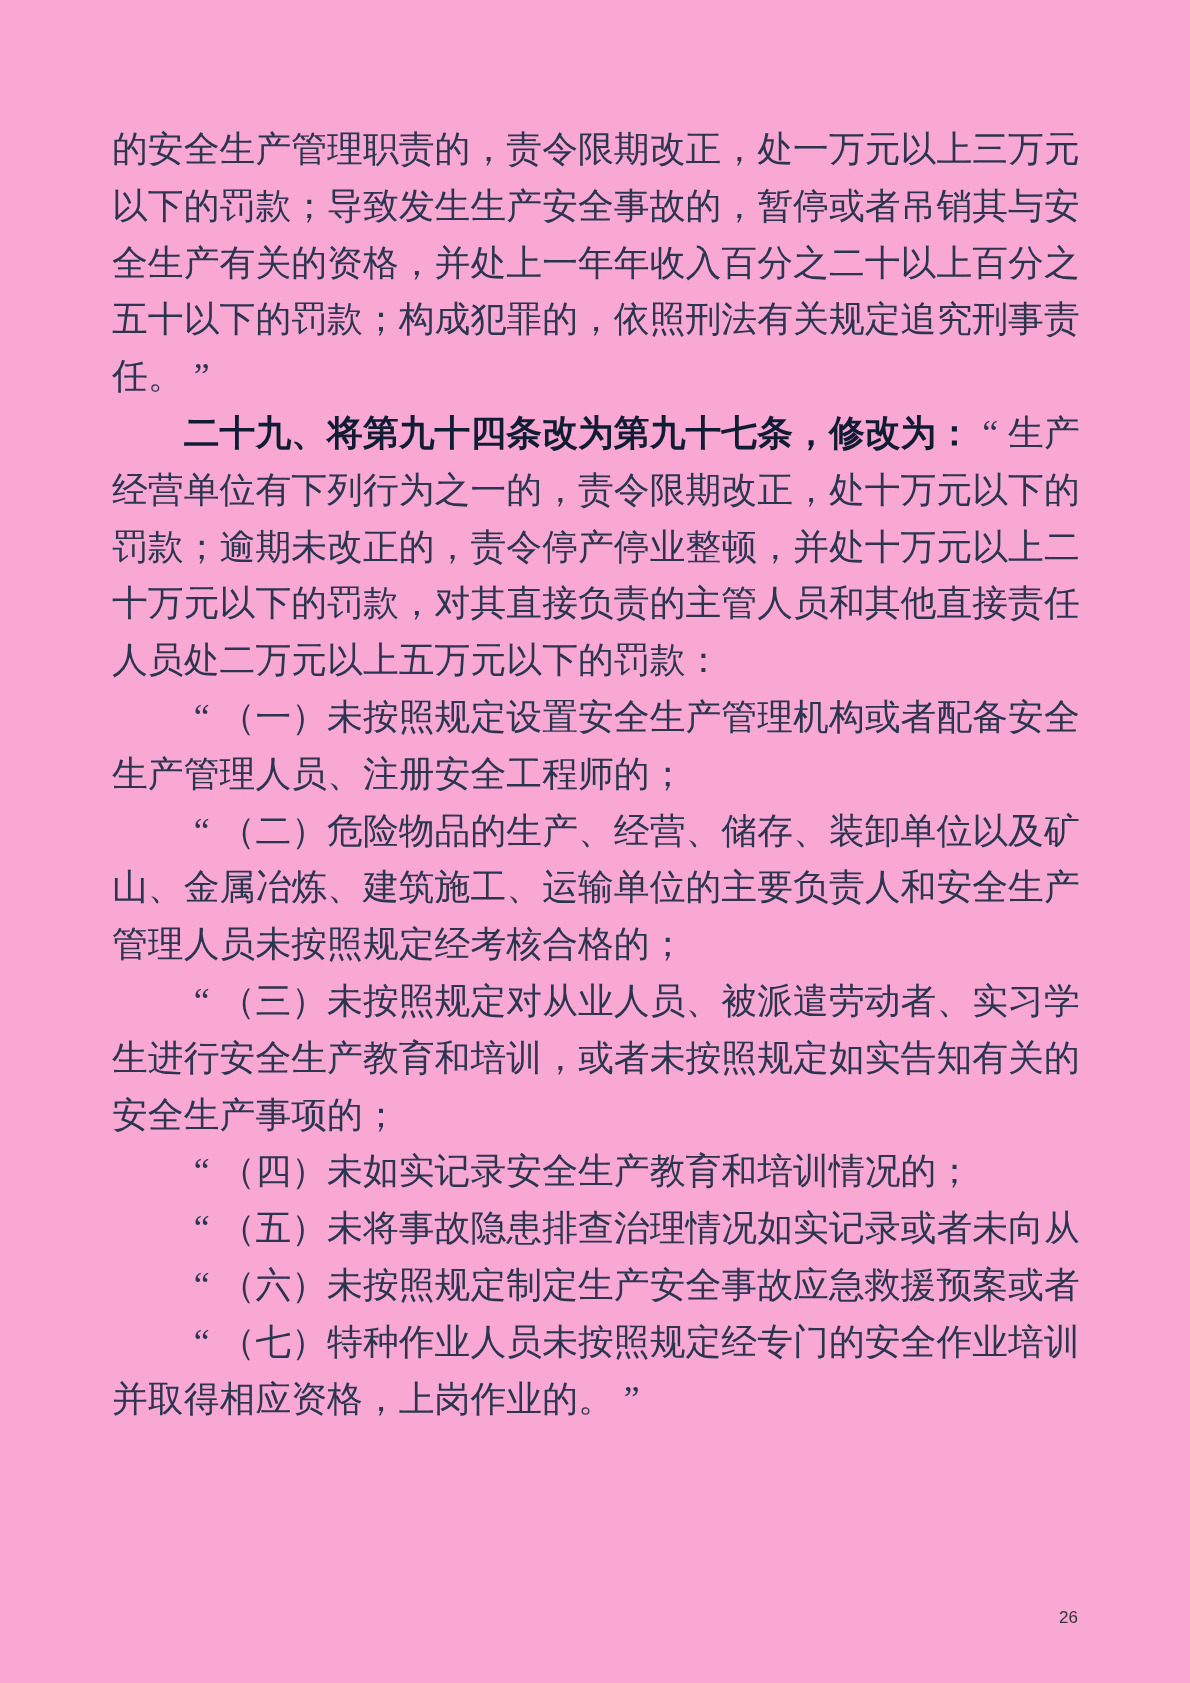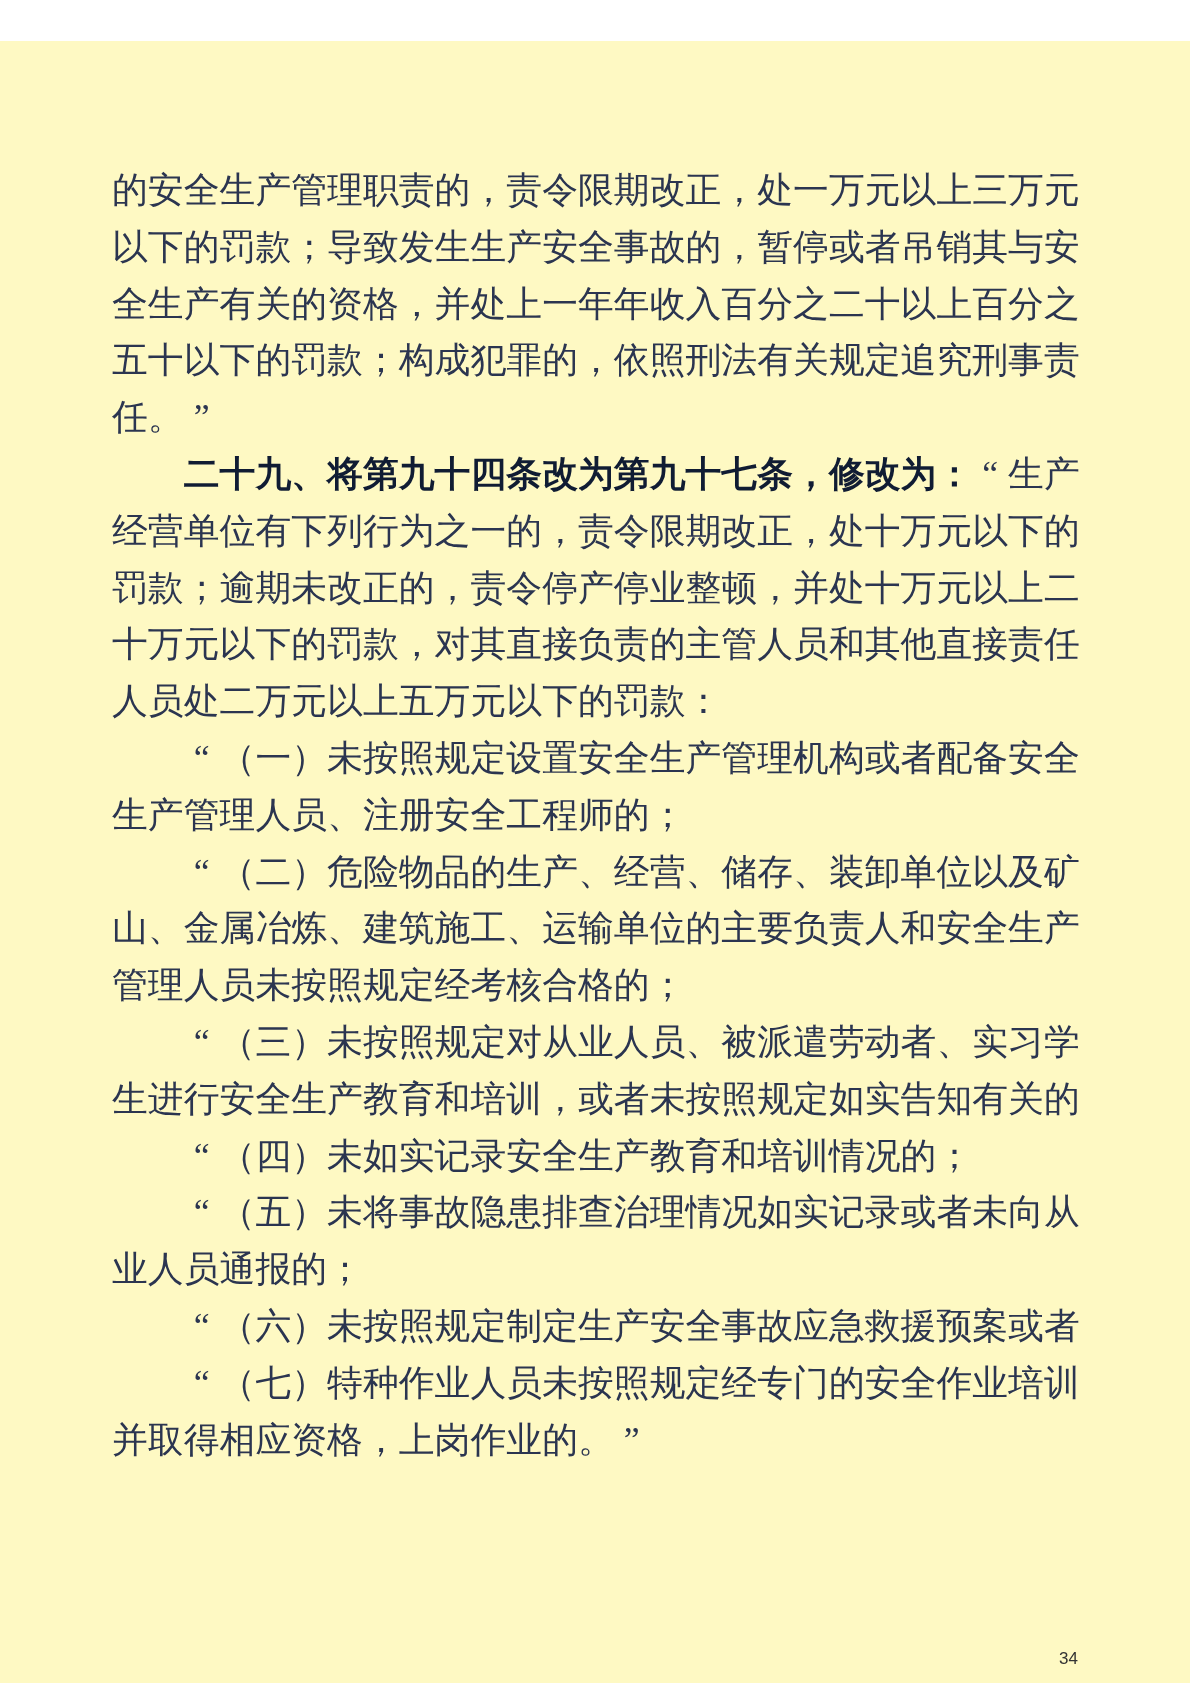--- a/index.html
+++ b/index.html
@@ -10,22 +10,21 @@
     width: 1190px;
     height: 1683px;
     background: #ffffff;
     position: relative;
     overflow: hidden;
     font-family: "Liberation Serif", serif;
   }
   .page {
     position: absolute;
     inset: 0;
-    background: #fef9c3;
-    margin-top: 41px;
+    background: #f9a8d4;
   }
   .doc {
     position: absolute;
     left: 112px;
     top: 121px;
     width: 970px;
   }
   .line {
     height: 56.8px;
     line-height: 56.8px;
@@ -70,21 +69,21 @@
       <div class="line"><span class="ch">罚</span><span class="ch">款</span><span class="ch">；</span><span class="ch">逾</span><span class="ch">期</span><span class="ch">未</span><span class="ch">改</span><span class="ch">正</span><span class="ch">的</span><span class="ch">，</span><span class="ch">责</span><span class="ch">令</span><span class="ch">停</span><span class="ch">产</span><span class="ch">停</span><span class="ch">业</span><span class="ch">整</span><span class="ch">顿</span><span class="ch">，</span><span class="ch">并</span><span class="ch">处</span><span class="ch">十</span><span class="ch">万</span><span class="ch">元</span><span class="ch">以</span><span class="ch">上</span><span class="ch">二</span></div>
       <div class="line"><span class="ch">十</span><span class="ch">万</span><span class="ch">元</span><span class="ch">以</span><span class="ch">下</span><span class="ch">的</span><span class="ch">罚</span><span class="ch">款</span><span class="ch">，</span><span class="ch">对</span><span class="ch">其</span><span class="ch">直</span><span class="ch">接</span><span class="ch">负</span><span class="ch">责</span><span class="ch">的</span><span class="ch">主</span><span class="ch">管</span><span class="ch">人</span><span class="ch">员</span><span class="ch">和</span><span class="ch">其</span><span class="ch">他</span><span class="ch">直</span><span class="ch">接</span><span class="ch">责</span><span class="ch">任</span></div>
       <div class="line"><span class="ch">人</span><span class="ch">员</span><span class="ch">处</span><span class="ch">二</span><span class="ch">万</span><span class="ch">元</span><span class="ch">以</span><span class="ch">上</span><span class="ch">五</span><span class="ch">万</span><span class="ch">元</span><span class="ch">以</span><span class="ch">下</span><span class="ch">的</span><span class="ch">罚</span><span class="ch">款</span><span class="ch">：</span></div>
       <div class="line" style="padding-left: 71.7px;"><span class="ch">“</span><span class="ch">（</span><span class="ch">一</span><span class="ch">）</span><span class="ch">未</span><span class="ch">按</span><span class="ch">照</span><span class="ch">规</span><span class="ch">定</span><span class="ch">设</span><span class="ch">置</span><span class="ch">安</span><span class="ch">全</span><span class="ch">生</span><span class="ch">产</span><span class="ch">管</span><span class="ch">理</span><span class="ch">机</span><span class="ch">构</span><span class="ch">或</span><span class="ch">者</span><span class="ch">配</span><span class="ch">备</span><span class="ch">安</span><span class="ch">全</span></div>
       <div class="line"><span class="ch">生</span><span class="ch">产</span><span class="ch">管</span><span class="ch">理</span><span class="ch">人</span><span class="ch">员</span><span class="ch">、</span><span class="ch">注</span><span class="ch">册</span><span class="ch">安</span><span class="ch">全</span><span class="ch">工</span><span class="ch">程</span><span class="ch">师</span><span class="ch">的</span><span class="ch">；</span></div>
       <div class="line" style="padding-left: 71.7px;"><span class="ch">“</span><span class="ch">（</span><span class="ch">二</span><span class="ch">）</span><span class="ch">危</span><span class="ch">险</span><span class="ch">物</span><span class="ch">品</span><span class="ch">的</span><span class="ch">生</span><span class="ch">产</span><span class="ch">、</span><span class="ch">经</span><span class="ch">营</span><span class="ch">、</span><span class="ch">储</span><span class="ch">存</span><span class="ch">、</span><span class="ch">装</span><span class="ch">卸</span><span class="ch">单</span><span class="ch">位</span><span class="ch">以</span><span class="ch">及</span><span class="ch">矿</span></div>
       <div class="line"><span class="ch">山</span><span class="ch">、</span><span class="ch">金</span><span class="ch">属</span><span class="ch">冶</span><span class="ch">炼</span><span class="ch">、</span><span class="ch">建</span><span class="ch">筑</span><span class="ch">施</span><span class="ch">工</span><span class="ch">、</span><span class="ch">运</span><span class="ch">输</span><span class="ch">单</span><span class="ch">位</span><span class="ch">的</span><span class="ch">主</span><span class="ch">要</span><span class="ch">负</span><span class="ch">责</span><span class="ch">人</span><span class="ch">和</span><span class="ch">安</span><span class="ch">全</span><span class="ch">生</span><span class="ch">产</span></div>
       <div class="line"><span class="ch">管</span><span class="ch">理</span><span class="ch">人</span><span class="ch">员</span><span class="ch">未</span><span class="ch">按</span><span class="ch">照</span><span class="ch">规</span><span class="ch">定</span><span class="ch">经</span><span class="ch">考</span><span class="ch">核</span><span class="ch">合</span><span class="ch">格</span><span class="ch">的</span><span class="ch">；</span></div>
       <div class="line" style="padding-left: 71.7px;"><span class="ch">“</span><span class="ch">（</span><span class="ch">三</span><span class="ch">）</span><span class="ch">未</span><span class="ch">按</span><span class="ch">照</span><span class="ch">规</span><span class="ch">定</span><span class="ch">对</span><span class="ch">从</span><span class="ch">业</span><span class="ch">人</span><span class="ch">员</span><span class="ch">、</span><span class="ch">被</span><span class="ch">派</span><span class="ch">遣</span><span class="ch">劳</span><span class="ch">动</span><span class="ch">者</span><span class="ch">、</span><span class="ch">实</span><span class="ch">习</span><span class="ch">学</span></div>
       <div class="line"><span class="ch">生</span><span class="ch">进</span><span class="ch">行</span><span class="ch">安</span><span class="ch">全</span><span class="ch">生</span><span class="ch">产</span><span class="ch">教</span><span class="ch">育</span><span class="ch">和</span><span class="ch">培</span><span class="ch">训</span><span class="ch">，</span><span class="ch">或</span><span class="ch">者</span><span class="ch">未</span><span class="ch">按</span><span class="ch">照</span><span class="ch">规</span><span class="ch">定</span><span class="ch">如</span><span class="ch">实</span><span class="ch">告</span><span class="ch">知</span><span class="ch">有</span><span class="ch">关</span><span class="ch">的</span></div>
+      <div class="line"><span class="ch">安</span><span class="ch">全</span><span class="ch">生</span><span class="ch">产</span><span class="ch">事</span><span class="ch">项</span><span class="ch">的</span><span class="ch">；</span></div>
       <div class="line" style="padding-left: 71.7px;"><span class="ch">“</span><span class="ch">（</span><span class="ch">四</span><span class="ch">）</span><span class="ch">未</span><span class="ch">如</span><span class="ch">实</span><span class="ch">记</span><span class="ch">录</span><span class="ch">安</span><span class="ch">全</span><span class="ch">生</span><span class="ch">产</span><span class="ch">教</span><span class="ch">育</span><span class="ch">和</span><span class="ch">培</span><span class="ch">训</span><span class="ch">情</span><span class="ch">况</span><span class="ch">的</span><span class="ch">；</span></div>
       <div class="line" style="padding-left: 71.7px;"><span class="ch">“</span><span class="ch">（</span><span class="ch">五</span><span class="ch">）</span><span class="ch">未</span><span class="ch">将</span><span class="ch">事</span><span class="ch">故</span><span class="ch">隐</span><span class="ch">患</span><span class="ch">排</span><span class="ch">查</span><span class="ch">治</span><span class="ch">理</span><span class="ch">情</span><span class="ch">况</span><span class="ch">如</span><span class="ch">实</span><span class="ch">记</span><span class="ch">录</span><span class="ch">或</span><span class="ch">者</span><span class="ch">未</span><span class="ch">向</span><span class="ch">从</span></div>
-      <div class="line"><span class="ch">业</span><span class="ch">人</span><span class="ch">员</span><span class="ch">通</span><span class="ch">报</span><span class="ch">的</span><span class="ch">；</span></div>
       <div class="line" style="padding-left: 71.7px;"><span class="ch">“</span><span class="ch">（</span><span class="ch">六</span><span class="ch">）</span><span class="ch">未</span><span class="ch">按</span><span class="ch">照</span><span class="ch">规</span><span class="ch">定</span><span class="ch">制</span><span class="ch">定</span><span class="ch">生</span><span class="ch">产</span><span class="ch">安</span><span class="ch">全</span><span class="ch">事</span><span class="ch">故</span><span class="ch">应</span><span class="ch">急</span><span class="ch">救</span><span class="ch">援</span><span class="ch">预</span><span class="ch">案</span><span class="ch">或</span><span class="ch">者</span></div>
       <div class="line" style="padding-left: 71.7px;"><span class="ch">“</span><span class="ch">（</span><span class="ch">七</span><span class="ch">）</span><span class="ch">特</span><span class="ch">种</span><span class="ch">作</span><span class="ch">业</span><span class="ch">人</span><span class="ch">员</span><span class="ch">未</span><span class="ch">按</span><span class="ch">照</span><span class="ch">规</span><span class="ch">定</span><span class="ch">经</span><span class="ch">专</span><span class="ch">门</span><span class="ch">的</span><span class="ch">安</span><span class="ch">全</span><span class="ch">作</span><span class="ch">业</span><span class="ch">培</span><span class="ch">训</span></div>
       <div class="line"><span class="ch">并</span><span class="ch">取</span><span class="ch">得</span><span class="ch">相</span><span class="ch">应</span><span class="ch">资</span><span class="ch">格</span><span class="ch">，</span><span class="ch">上</span><span class="ch">岗</span><span class="ch">作</span><span class="ch">业</span><span class="ch">的</span><span class="ch">。</span><span class="ch">”</span></div>
     </div>
-  <div class="page-number">34</div>
+  <div class="page-number">26</div>
 </div>
 
 </body></html>

